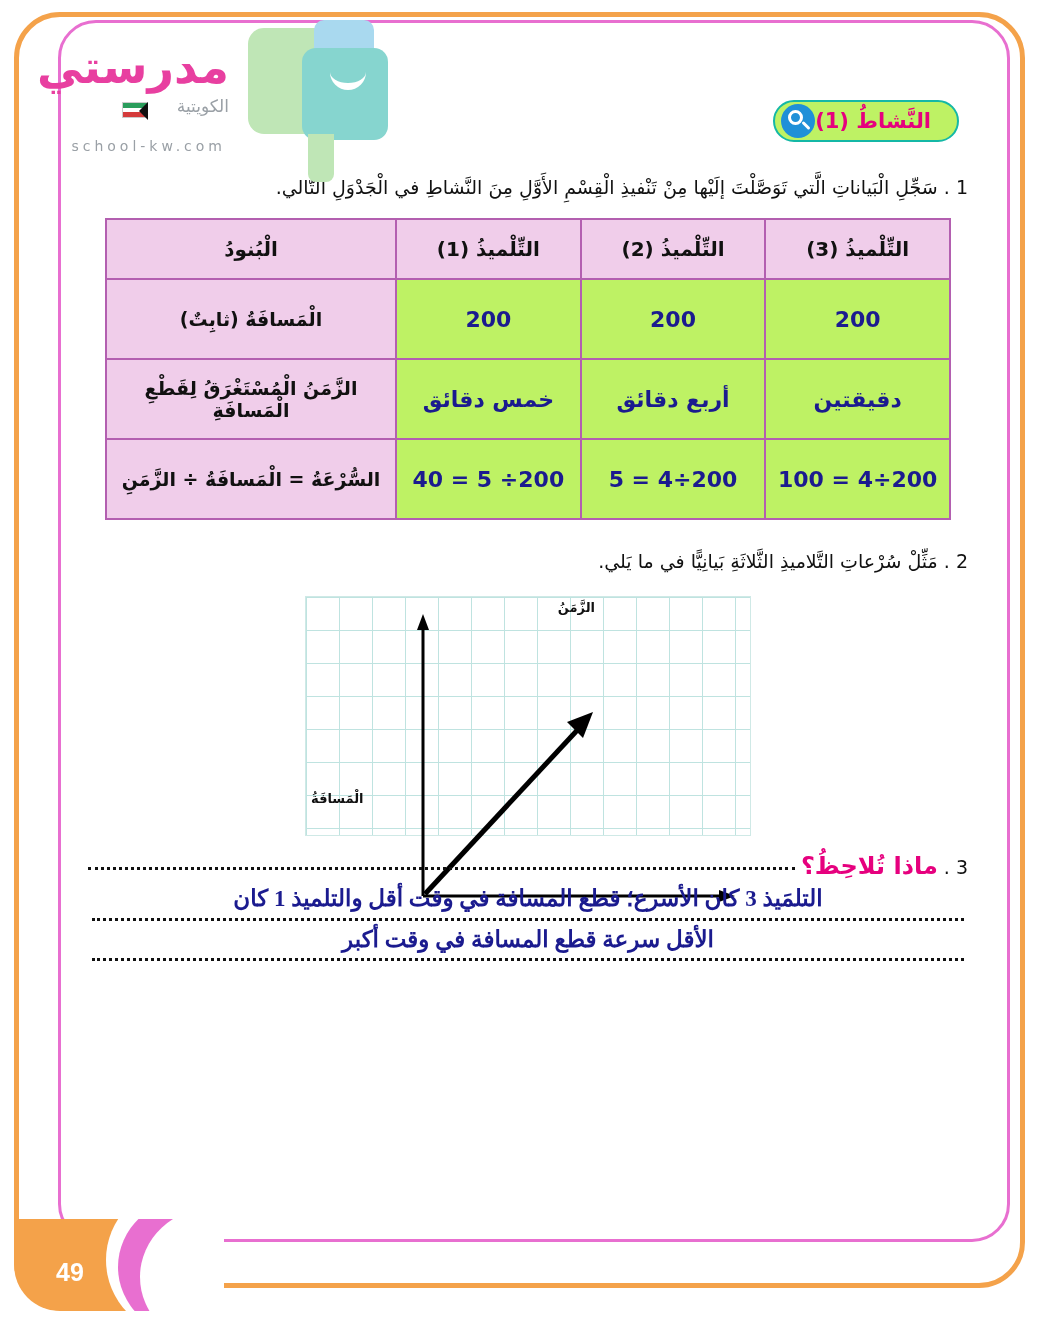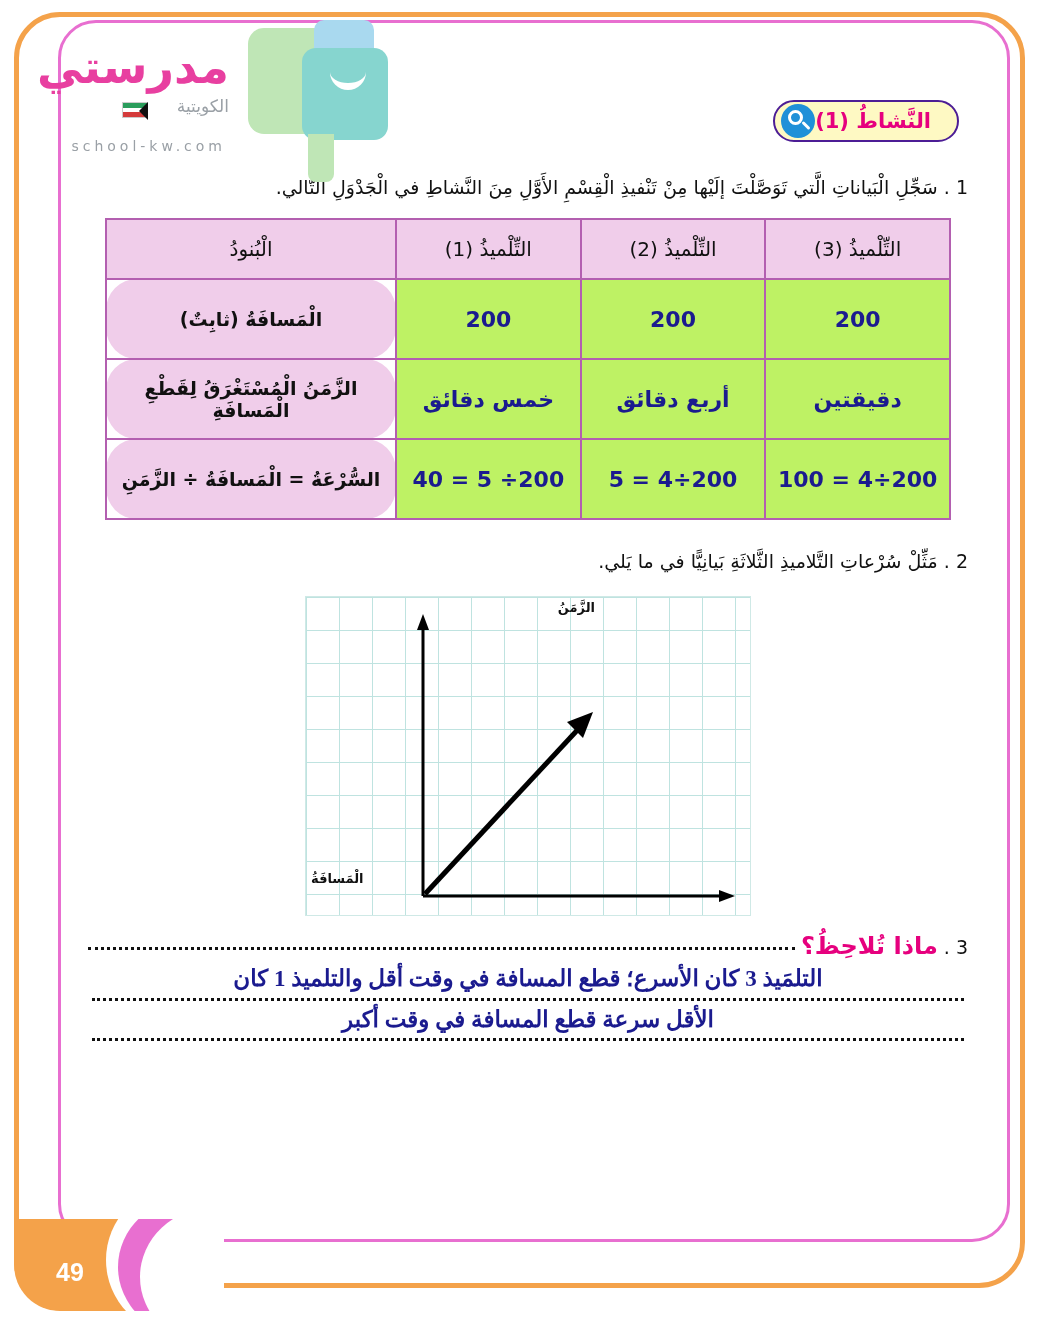--- a/index.html
+++ b/index.html
@@ -150,22 +150,22 @@
     position: absolute; left: 66px; top: 116px;
     width: 26px; height: 48px;
     background: #bfe6b6; border-radius: 0 0 8px 8px;
   }
 
   
   .activity-badge {
     position: absolute;
     right: 80px; top: 100px;
     display: flex; align-items: center;
-    background: #fef9c3;
-    border: 2px solid #4c1d95;
+    background: #bef264;
+    border: 2px solid #14b8a6;
     border-radius: 22px;
     height: 42px;
     padding: 0 16px 0 6px;
     z-index: 7;
   }
   .activity-badge .label {
     color: #e6007e;
     font-size: 21px;
     font-weight: bold;
     margin-right: 10px;
@@ -216,43 +216,42 @@
   table.data-table td, table.data-table th {
     border: 2px solid #b35fb0;
     text-align: center;
     vertical-align: middle;
     padding: 6px 4px;
   }
   table.data-table thead th {
     background: #f0cdea;
     font-size: 20px;
     color: #111;
-    font-weight: normal;
+    font-weight: bold;
     height: 60px;
   }
   table.data-table tbody td.hdr {
     background: #f0cdea;
     font-size: 19px;
     color: #111;
     font-weight: bold;
-    border-radius: 31px;
   }
   table.data-table tbody td.val {
     background: #bef264;
     color: #1b1b8f;
     font-weight: bold;
     font-size: 22px;
     height: 80px;
   }
   table.data-table col.c-hdr { width: 290px; }
 
   
   .graph-wrap {
     position: relative;
-    width: 446px; height: 320px;
+    width: 446px; height: 240px;
     margin: 18px auto 0 auto;
   }
   .grid-bg {
     position: absolute; inset: 0;
     background-color: #ffffff;
     background-image:
       linear-gradient(to right, #bfe3e0 1px, transparent 1px),
       linear-gradient(to bottom, #bfe3e0 1px, transparent 1px);
     background-size: 33px 33px;
     border: 1px solid #cfe9e6;

